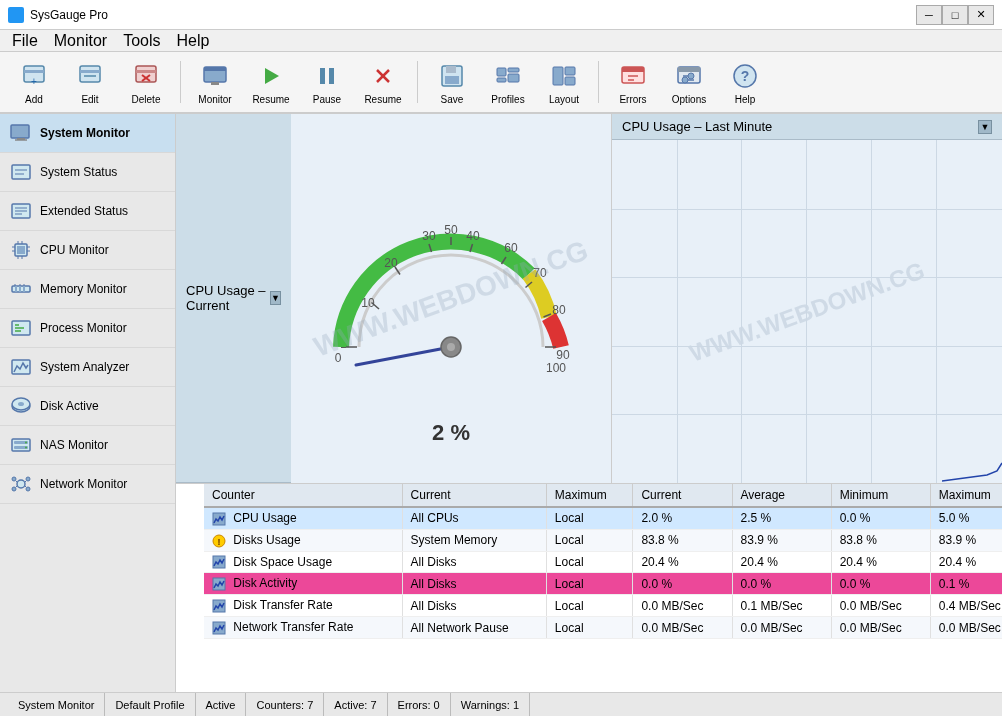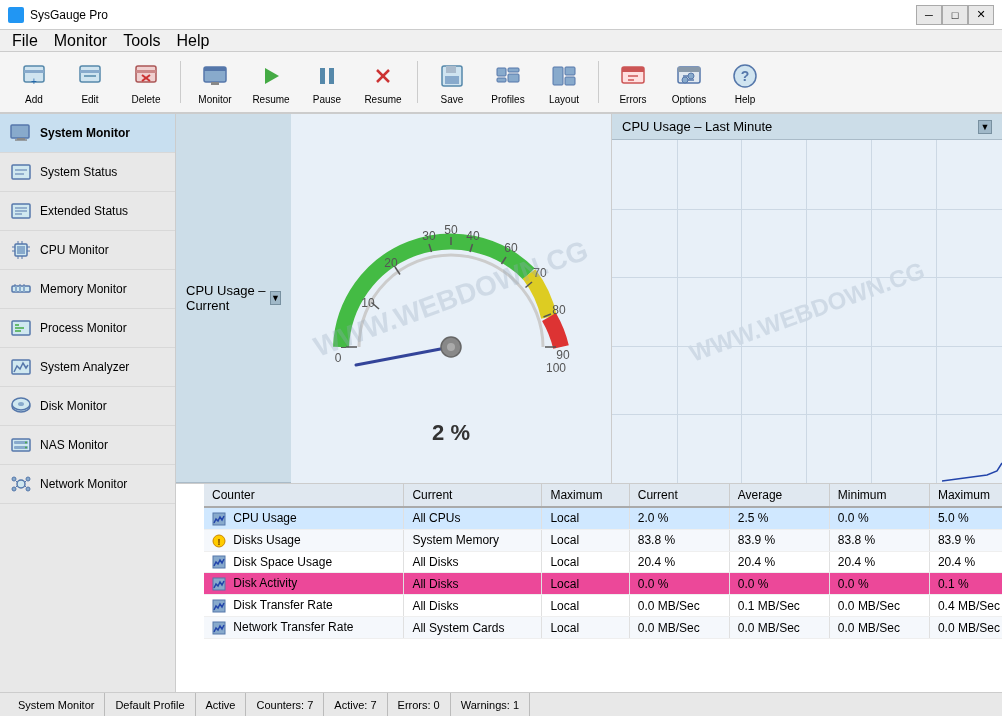--- a/index.html
+++ b/index.html
@@ -317,21 +317,21 @@
       <span class="sidebar-label">System Analyzer</span>
     </div>
     <div class="sidebar-item">
       <div class="sidebar-icon">
         <svg width="22" height="22" viewBox="0 0 22 22">
             <ellipse cx="11" cy="11" rx="9" ry="6" fill="#d0e8f0" stroke="#5577aa" stroke-width="1.5"></ellipse>
             <ellipse cx="11" cy="9" rx="9" ry="6" fill="#d0e8f0" stroke="#5577aa" stroke-width="1.5"></ellipse>
             <ellipse cx="11" cy="9" rx="3" ry="2" fill="#88aacc"></ellipse>
           </svg>
       </div>
-      <span class="sidebar-label">Disk Monitor</span>
+      <span class="sidebar-label">Disk Active</span>
     </div>
     <div class="sidebar-item">
       <div class="sidebar-icon">
         <svg width="22" height="22" viewBox="0 0 22 22">
             <rect x="2" y="5" width="18" height="12" rx="1" fill="#d0e8f0" stroke="#5577aa" stroke-width="1.5"></rect>
             <rect x="4" y="7" width="14" height="3" rx="1" fill="#88aacc"></rect>
             <rect x="4" y="12" width="14" height="3" rx="1" fill="#88aacc"></rect>
             <circle cx="16" cy="8.5" r="1" fill="#44aa44"></circle>
             <circle cx="16" cy="13.5" r="1" fill="#44aa44"></circle>
           </svg>
@@ -559,21 +559,21 @@
           </tr>
 
           <tr style="background:#f5f8fc;">
             <td>
               <svg width="14" height="14" viewBox="0 0 14 14" style="vertical-align:middle;margin-right:4px;">
                   <rect x="1" y="1" width="12" height="12" fill="#88aacc" stroke="#5577aa" stroke-width="1"></rect>
                   <polyline points="2,11 4,7 6,9 8,5 10,8 12,4" fill="none" stroke="#2244aa" stroke-width="1.5"></polyline>
                 </svg>
               <span>Network Transfer Rate</span>
             </td>
-            <td>All System Cards</td>
+            <td>All Network Pause</td>
             <td>Local</td>
             <td>0.0 MB/Sec</td>
             <td>0.0 MB/Sec</td>
             <td>0.0 MB/Sec</td>
             <td>0.0 MB/Sec</td>
           </tr>
         </tbody>
       </table>
     </div>
   </div>

